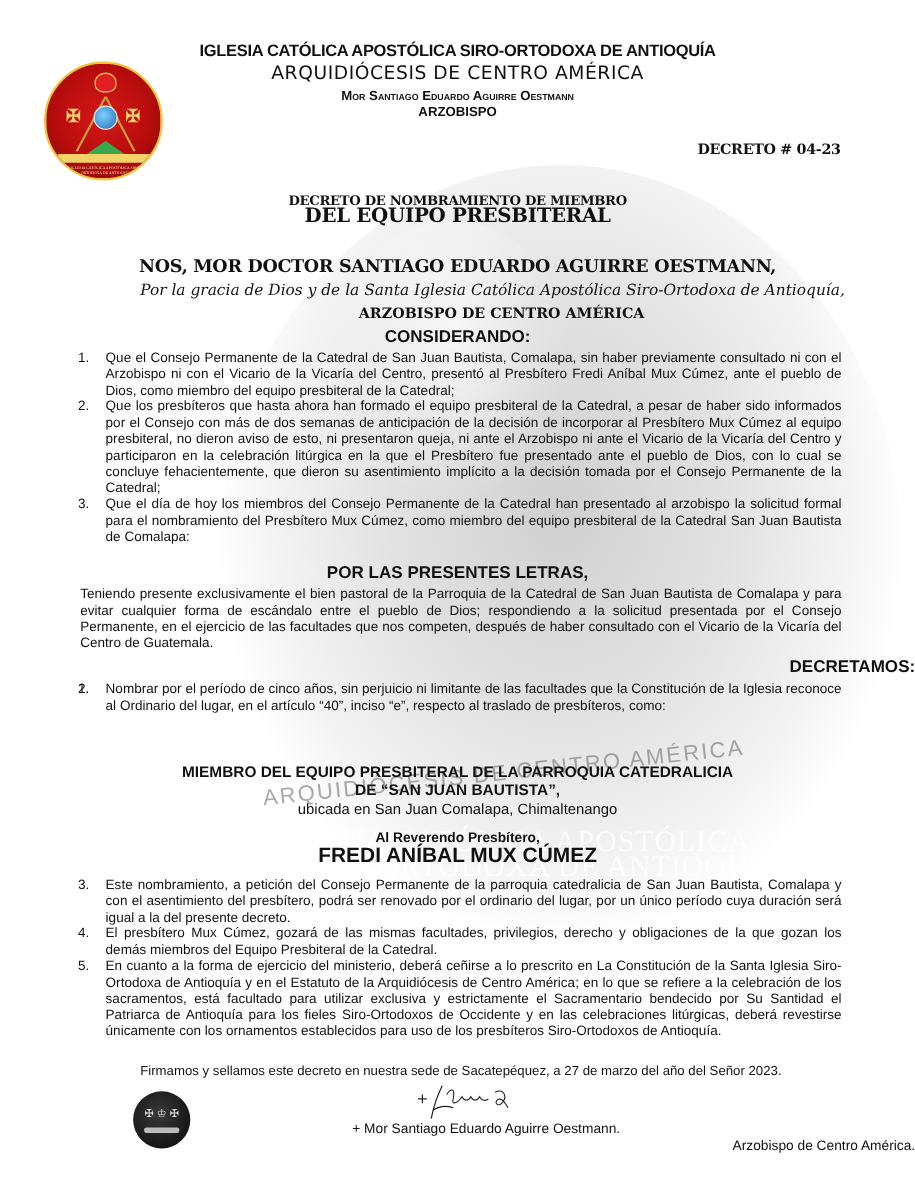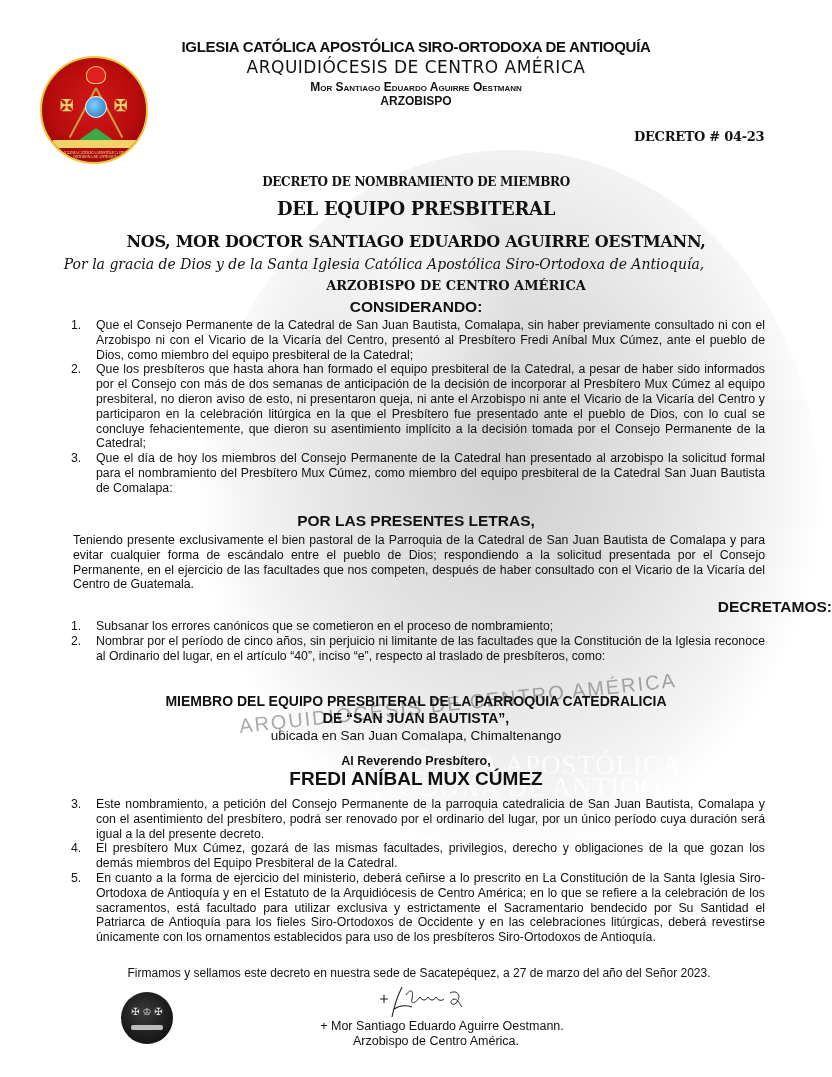--- a/index.html
+++ b/index.html
@@ -44,44 +44,44 @@
   .logo .ribbon { position: absolute; left: 10px; top: 82px; width: 88px; height: 8px; background: #f2d36a; border-radius: 2px; }
   .logo .ltext { position: absolute; left: 14px; top: 93px; width: 80px; font-size: 3.5px; color: #fbe7a0; text-align: center; line-height: 4px; font-family: "Liberation Serif", serif; }
 
   .hdr1 { position: absolute; top: 38px; left: 0; width: 832px; text-align: center; font-weight: bold; font-size: 15px; letter-spacing: -0.3px; }
   .hdr2 { position: absolute; top: 57px; left: 0; width: 832px; text-align: center; font-size: 17px; letter-spacing: 0.5px; font-family: "DejaVu Sans", sans-serif; }
   .hdr3 { position: absolute; top: 80px; left: 0; width: 832px; text-align: center; font-weight: bold; font-size: 12px; font-variant: small-caps; }
   .hdr4 { position: absolute; top: 94px; left: 0; width: 832px; text-align: center; font-weight: bold; font-size: 12px; }
   .decnum { position: absolute; top: 129px; left: 634px; font-family: "DejaVu Serif", serif; font-weight: bold; font-size: 13px; letter-spacing: -0.3px; }
 
   .title1 { position: absolute; top: 175px; left: 0; width: 832px; text-align: center; font-family: "DejaVu Serif", serif; font-weight: bold; font-size: 12px; letter-spacing: -0.3px; }
-  .title2 { position: absolute; top: 198px; left: 0; width: 832px; text-align: center; font-family: "DejaVu Serif", serif; font-weight: bold; font-size: 18px; letter-spacing: -0.3px; }
+  .title2 { position: absolute; top: 186px; left: 0; width: 832px; text-align: center; font-family: "DejaVu Serif", serif; font-weight: bold; font-size: 18px; letter-spacing: -0.3px; }
   .nos { position: absolute; top: 232px; left: 0; width: 832px; text-align: center; font-family: "DejaVu Serif", serif; font-weight: bold; font-size: 16px; letter-spacing: -0.3px; }
-  .gracia { position: absolute; top: 256px; left: 0; width: 768px; text-align: center; font-family: "DejaVu Serif", serif; font-style: italic; font-size: 14px; }
+  .gracia { position: absolute; top: 256px; left: 0; width: 768px; text-align: right; font-family: "DejaVu Serif", serif; font-style: italic; font-size: 14px; }
   .arzob { position: absolute; top: 278px; left: 0; width: 832px; text-align: center; font-family: "DejaVu Serif", serif; font-weight: bold; font-size: 13px; margin-left: 40px; }
 
   .sec-head { position: absolute; left: 0; width: 832px; text-align: center; font-weight: bold; font-size: 15.5px; }
   .body { position: absolute; left: 73px; width: 692px; font-size: 12.3px; line-height: 14.8px; text-align: justify; }
   .olist { position: absolute; left: 96px; width: 669px; font-size: 12.3px; line-height: 14.8px; }
   .olist .item { position: relative; text-align: justify; }
   .olist .num { position: absolute; left: -25px; top: 0; }
 
   .center { position: absolute; left: 0; width: 832px; text-align: center; }
   .miembro { font-weight: bold; font-size: 14px; }
   .ubicada { font-size: 13.5px; }
   .alrev { font-weight: bold; font-size: 12.5px; }
   .fredi { font-weight: bold; font-size: 19px; }
 
   .firma { position: absolute; top: 966px; left: 73px; width: 692px; text-align: center; font-size: 12px; }
   .seal { position: absolute; left: 121px; top: 992px; width: 52px; height: 52px; border-radius: 50%; background: radial-gradient(circle at 45% 40%, #3a3a3a 0%, #161616 70%, #000 100%); }
   .seal .s1 { position: absolute; left: 8px; top: 14px; width: 36px; text-align: center; font-size: 10px; color: #ddd; }
   .seal .s2 { position: absolute; left: 10px; top: 33px; width: 32px; height: 5px; background: #bbb; border-radius: 2px; }
   .signature { position: absolute; left: 376px; top: 985px; width: 90px; height: 34px; }
   .signer { position: absolute; top: 1019px; left: 0; width: 832px; text-align: center; font-size: 12.5px; padding-left: 52px; }
-  .signer-title { position: absolute; top: 1034px; left: 0; width: 832px; text-align: center; font-size: 12.5px; padding-left: 40px; }
+  .signer-title { position: absolute; top: 1034px; left: 0; width: 832px; text-align: right; font-size: 12.5px; padding-left: 40px; }
 </style>
 </head>
 <body>
 
 <div class="watermark"></div>
 <div class="watermark-inner"></div>
 <div class="wm-arc" style="left:238px; top:692px; transform: rotate(-6deg);">ARQUIDIÓCESIS DE CENTRO AMÉRICA</div>
 <div class="wm-text" style="left:240px; top:750px;">IGLESIA CATÓLICA APOSTÓLICA</div>
 <div class="wm-text" style="left:240px; top:772px;margin-left:28px;">SIRO-ORTODOXA DE ANTIOQUÍA</div>
 
@@ -127,21 +127,20 @@
     </div>
   </div>
 
   <div class="sec-head" style="top:512px;">POR LAS PRESENTES LETRAS,</div>
   <div class="body" style="top:533px;">Teniendo presente exclusivamente el bien pastoral de la Parroquia de la Catedral de San Juan Bautista de Comalapa y para evitar cualquier forma de escándalo entre el pueblo de Dios; respondiendo a la solicitud presentada por el Consejo Permanente, en el ejercicio de las facultades que nos competen, después de haber consultado con el Vicario de la Vicaría del Centro de Guatemala.</div>
 
   <div class="sec-head" style="top:598px;text-align:right;">DECRETAMOS:</div>
   <div class="olist" style="top:619px;">
     <div class="item">
       <span class="num">1.</span>
-      <span>Subsanar los errores canónicos que se cometieron en el proceso de nombramiento;</span>
     </div>
     <div class="item">
       <span class="num">2.</span>
       <span>Nombrar por el período de cinco años, sin perjuicio ni limitante de las facultades que la Constitución de la Iglesia reconoce al Ordinario del lugar, en el artículo “40”, inciso “e”, respecto al traslado de presbíteros, como:</span>
     </div>
   </div>
 
   <div class="center miembro" style="top:693px;">MIEMBRO DEL EQUIPO PRESBITERAL DE LA PARROQUIA CATEDRALICIA</div>
   <div class="center miembro" style="top:710px;">DE “SAN JUAN BAUTISTA”,</div>
   <div class="center ubicada" style="top:728px;">ubicada en San Juan Comalapa, Chimaltenango</div>

